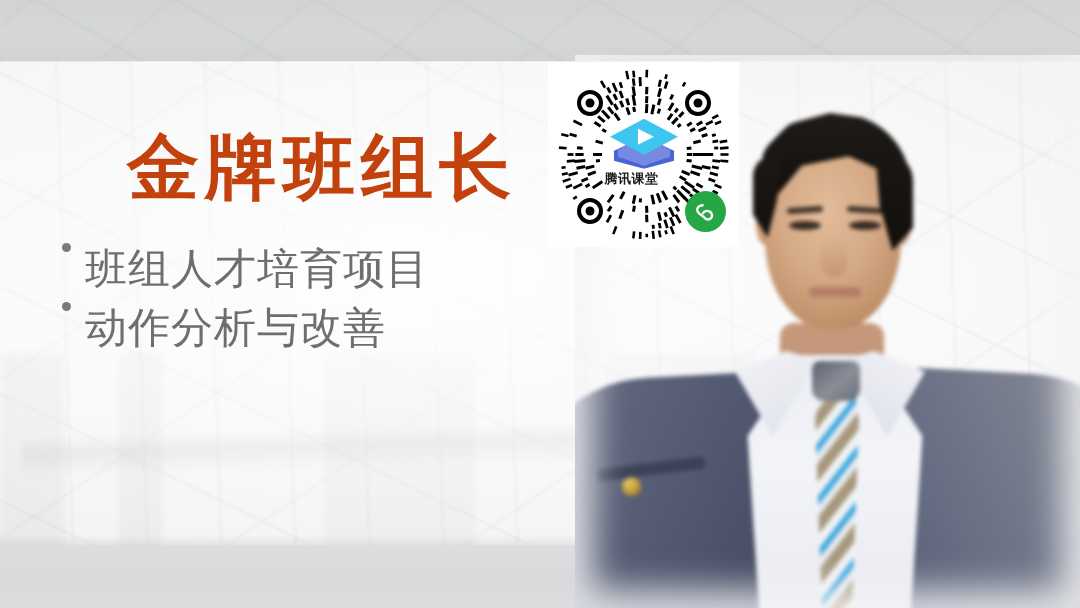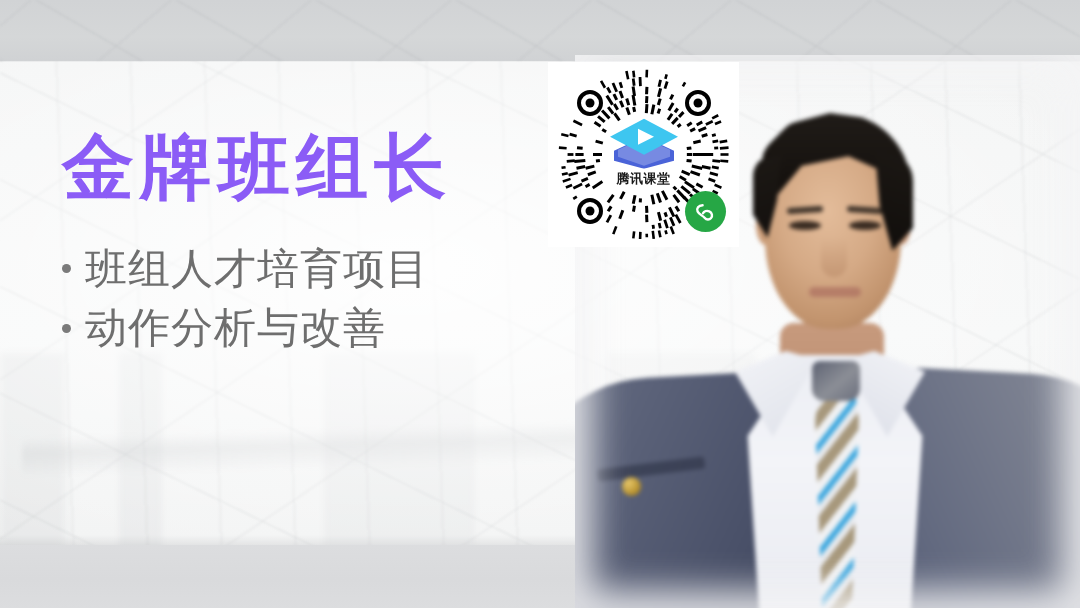--- a/index.html
+++ b/index.html
@@ -78,49 +78,50 @@
     position:absolute;left:62px;top:104px;z-index:7;width:520px;
   }
   .title-main{
     font-family:"DejaVu Sans","Liberation Sans",sans-serif;
     font-size:62px;font-weight:bold;color:#ee8009;
     letter-spacing:2px;line-height:1.05;white-space:nowrap;
     text-shadow:0 0 2px rgba(255,255,255,.55);
   }
   .title-sub{
     font-family:"DejaVu Sans","Liberation Sans",sans-serif;
-    font-size:72px;font-weight:bold;color:#8b5cf6;
+    font-size:72px;font-weight:bold;color:#c2410c;
     letter-spacing:6px;line-height:1.1;white-space:nowrap;
     margin-top:24px;
     text-shadow:0 0 2px rgba(255,255,255,.55);
+    text-align:center;
   }
   .bullets{margin-top:36px;}
   .bullet{
-    display:flex;align-items:center;gap:14px;
+    display:flex;gap:14px;
     margin-bottom:8px;white-space:nowrap;
   }
   .bullet-dot{
     width:9px;height:9px;border-radius:50%;
     background:#7a7a7a;flex:none;
   }
   .bullet-text{
     font-family:"DejaVu Sans","Liberation Sans",sans-serif;
     font-size:42px;color:#6e6e6e;line-height:1.22;letter-spacing:1px;
   }
 
   
   .qr-card{
     position:absolute;left:548px;top:62px;width:191px;height:185px;
     background:#ffffff;z-index:8;overflow:hidden;
   }
   .qr-ring{position:absolute;inset:0;}
   .qr-ring svg{display:block;width:100%;height:100%;}
   .qr-logo{
     position:absolute;left:50%;top:50%;transform:translate(-50%,-54%);
-    width:78px;text-align:center;
+    width:78px;
   }
   .cap{position:relative;width:72px;height:52px;margin:0 auto;}
   .cap svg{display:block;width:100%;height:100%;}
   .qr-brand{
     font-family:"DejaVu Sans","Liberation Sans",sans-serif;
     font-size:13px;font-weight:bold;color:#1a1a1a;margin-top:1px;
     letter-spacing:.5px;white-space:nowrap;
   }
   .qr-mini{
     position:absolute;right:13px;bottom:15px;width:41px;height:41px;

